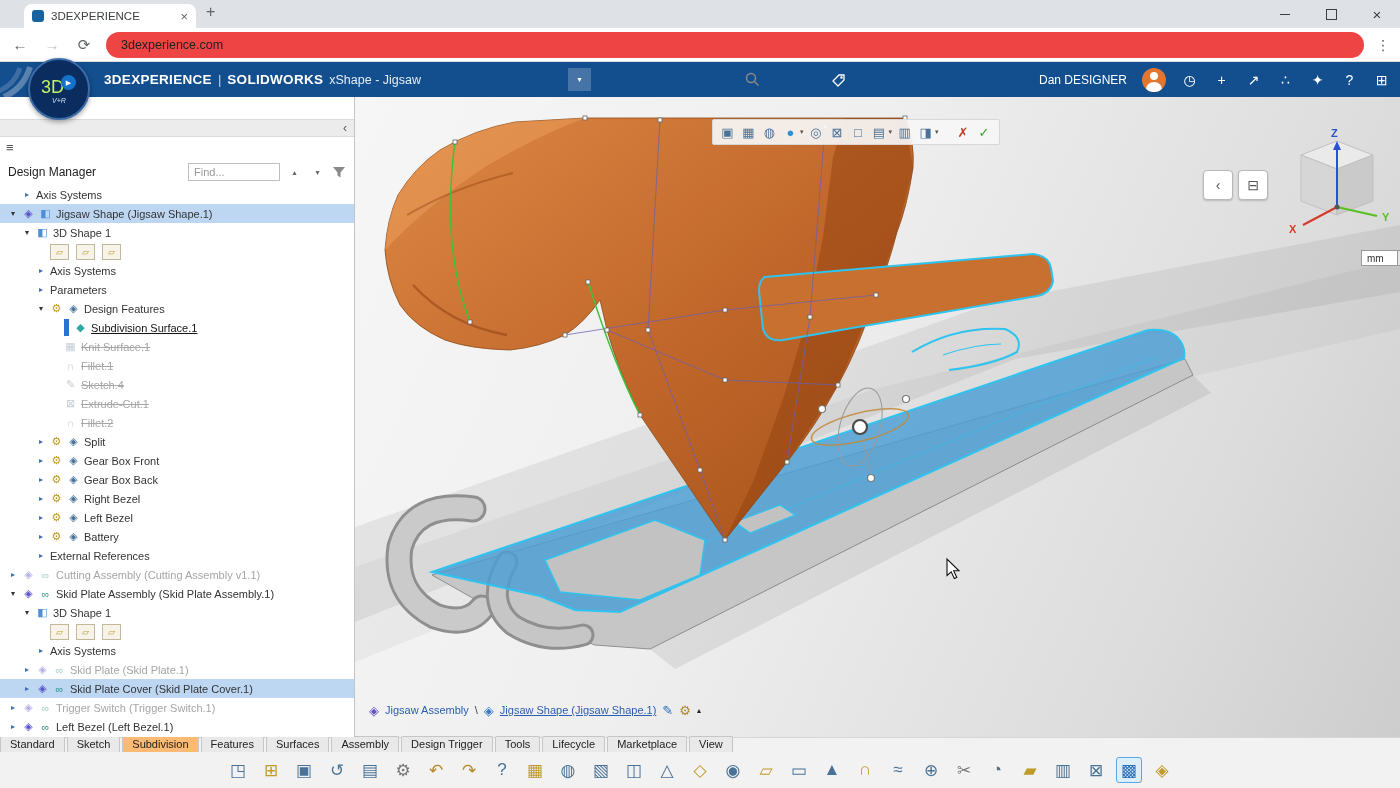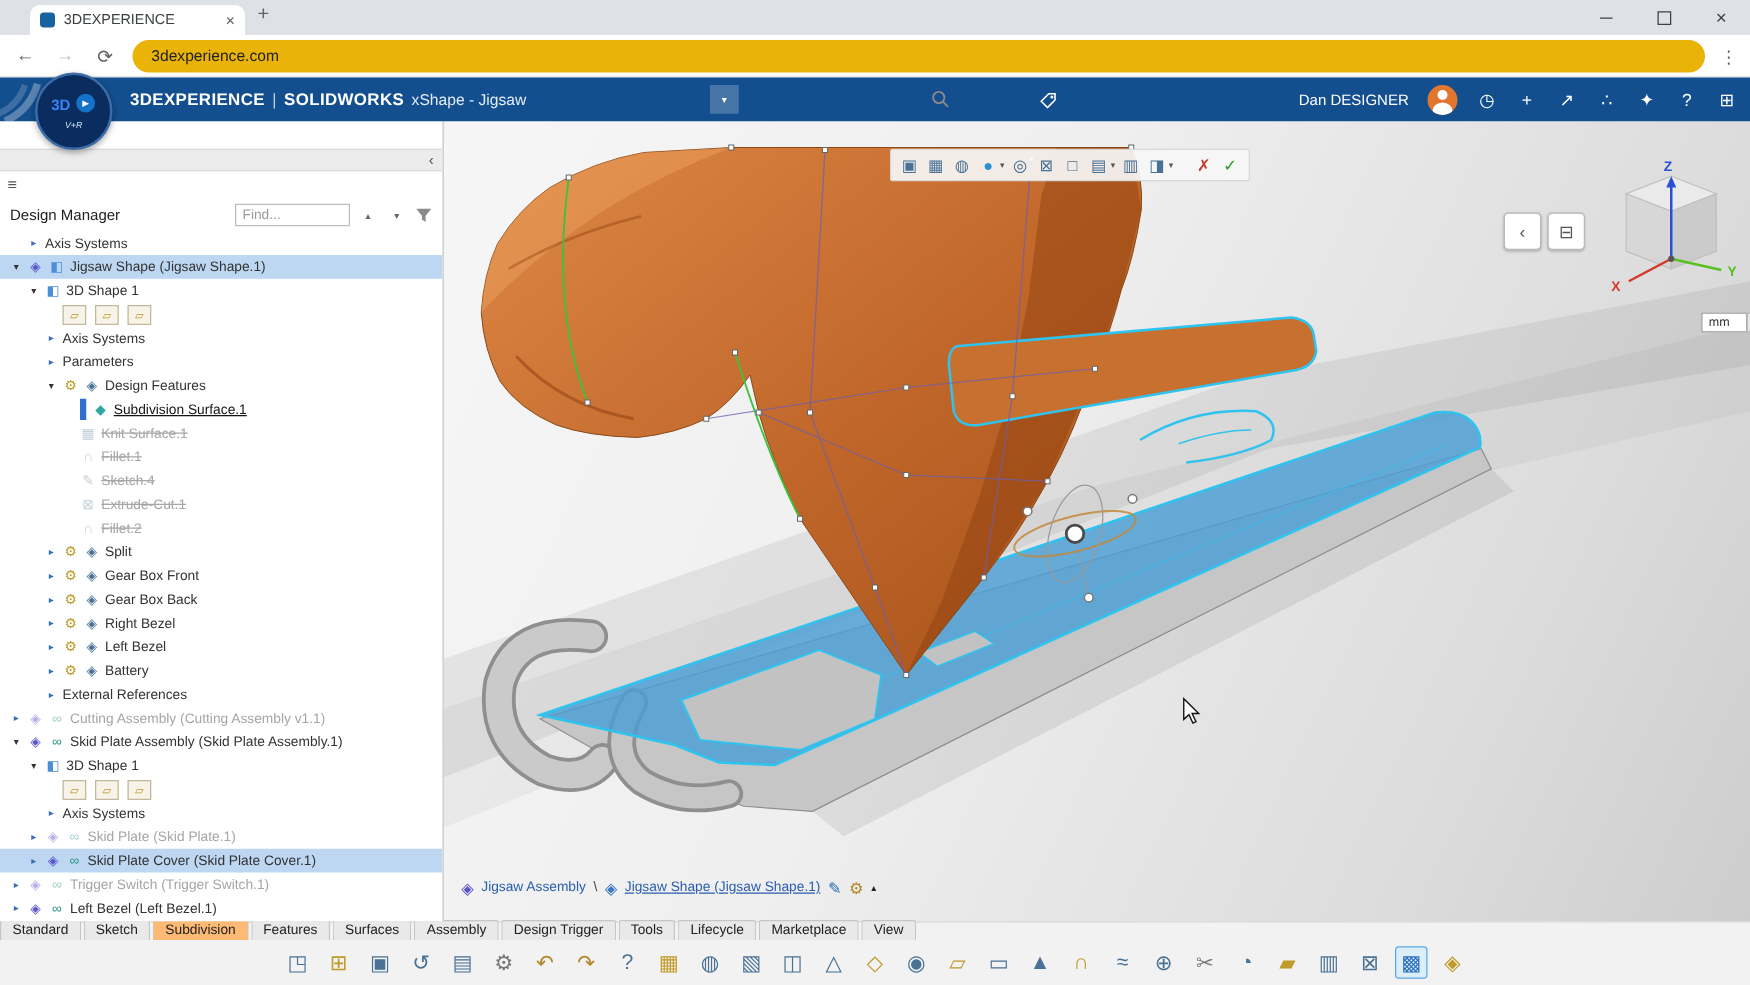--- a/index.html
+++ b/index.html
@@ -16,30 +16,30 @@
   .newtab{position:absolute;left:206px;top:3px;font-size:16px;color:#5f6368}
   .winctl{position:absolute;right:0;top:0;height:28px;display:flex}
   .winbtn{width:46px;height:28px;display:flex;align-items:center;justify-content:center;color:#3c4043}
   .mini{width:10px;height:1px;background:#3c4043}
   .maxi{width:9px;height:9px;border:1px solid #3c4043}
   .clos{font-size:15px;line-height:1}
   .addr{position:absolute;top:28px;width:1400px;height:34px;background:#fff;border-bottom:1px solid #dadce0;
         display:flex;align-items:center;padding:0 10px;box-sizing:border-box;gap:12px}
   .navic{font-size:15px;color:#5f6368;width:20px;text-align:center}
   .navic.dis{color:#bdc1c6}
-  .urlpill{flex:1;height:26px;border-radius:13px;background:#eab308;display:flex;align-items:center;
+  .urlpill{flex:1;height:26px;border-radius:13px;background:#ef4444;display:flex;align-items:center;
            padding:0 15px;font-size:12.5px;color:#202124}
   .menu3{color:#5f6368;font-size:14px;width:14px;text-align:center}
 
   
   .apph{position:absolute;top:62px;width:1400px;height:35px;background:#134e8e;color:#fff;z-index:40}
   .swoosh{position:absolute;left:0;top:0}
   .badge{position:absolute;left:28px;top:-4px;width:62px;height:62px;border-radius:50%;background:#0a2c5e;
          border:2px solid #3a6ca8;box-sizing:border-box;z-index:60;box-shadow:0 2px 5px rgba(0,0,0,.35)}
-  .b3d{position:absolute;left:11px;top:17px;font-weight:bold;font-size:12px;color:#3b82f6}
+  .b3d{position:absolute;left:11px;top:17px;font-weight:normal;font-size:18px;color:#bef264}
   .bplay{position:absolute;left:31px;top:15px;width:15px;height:15px;border-radius:50%;background:#1472c8;
          color:#fff;font-size:7px;display:flex;align-items:center;justify-content:center}
   .bvr{position:absolute;left:22px;top:37px;font-size:7px;font-style:italic;color:#cfe0f2}
   .brand{position:absolute;left:104px;top:0;height:35px;display:flex;align-items:baseline;gap:6px;padding-top:10px;box-sizing:border-box}
   .b1,.b2{font-weight:bold;font-size:13.5px;letter-spacing:.3px}
   .bsep{color:rgba(255,255,255,.75);font-size:13px}
   .b3{font-size:12.5px;color:#e4edf7}
   .hsearch{position:absolute;left:567px;top:6px;display:flex;height:23px}
   .hsearch input{width:200px;height:23px;border:none;outline:none;background:#fff;font-size:12px;
                  padding:0 26px 0 9px;font-family:"Liberation Sans",sans-serif;color:#333;box-sizing:border-box}

